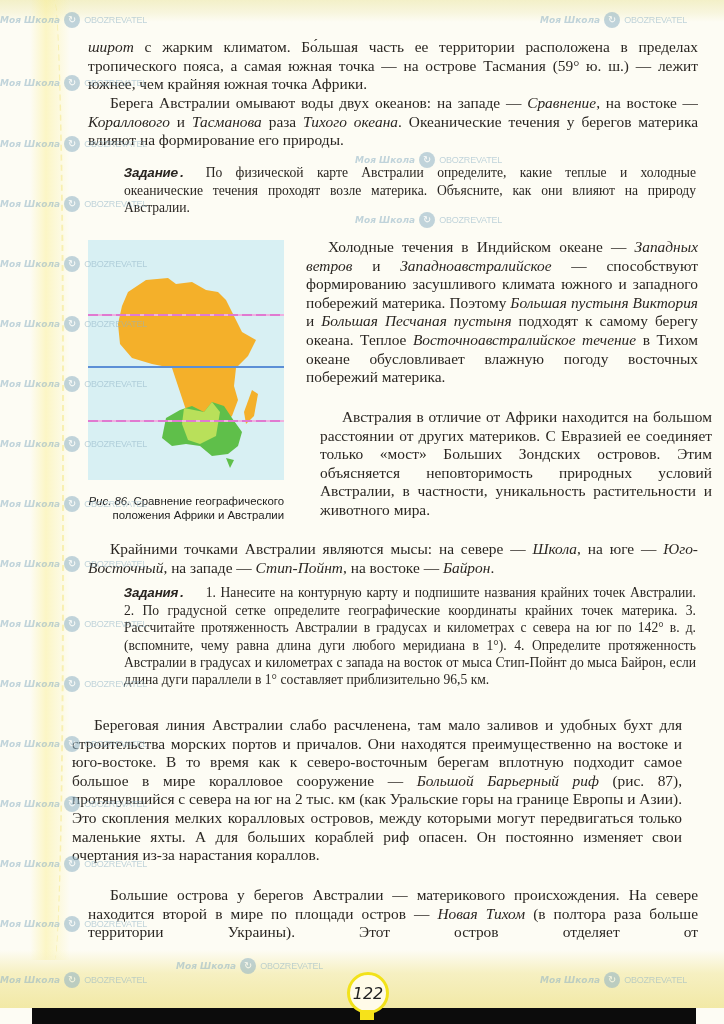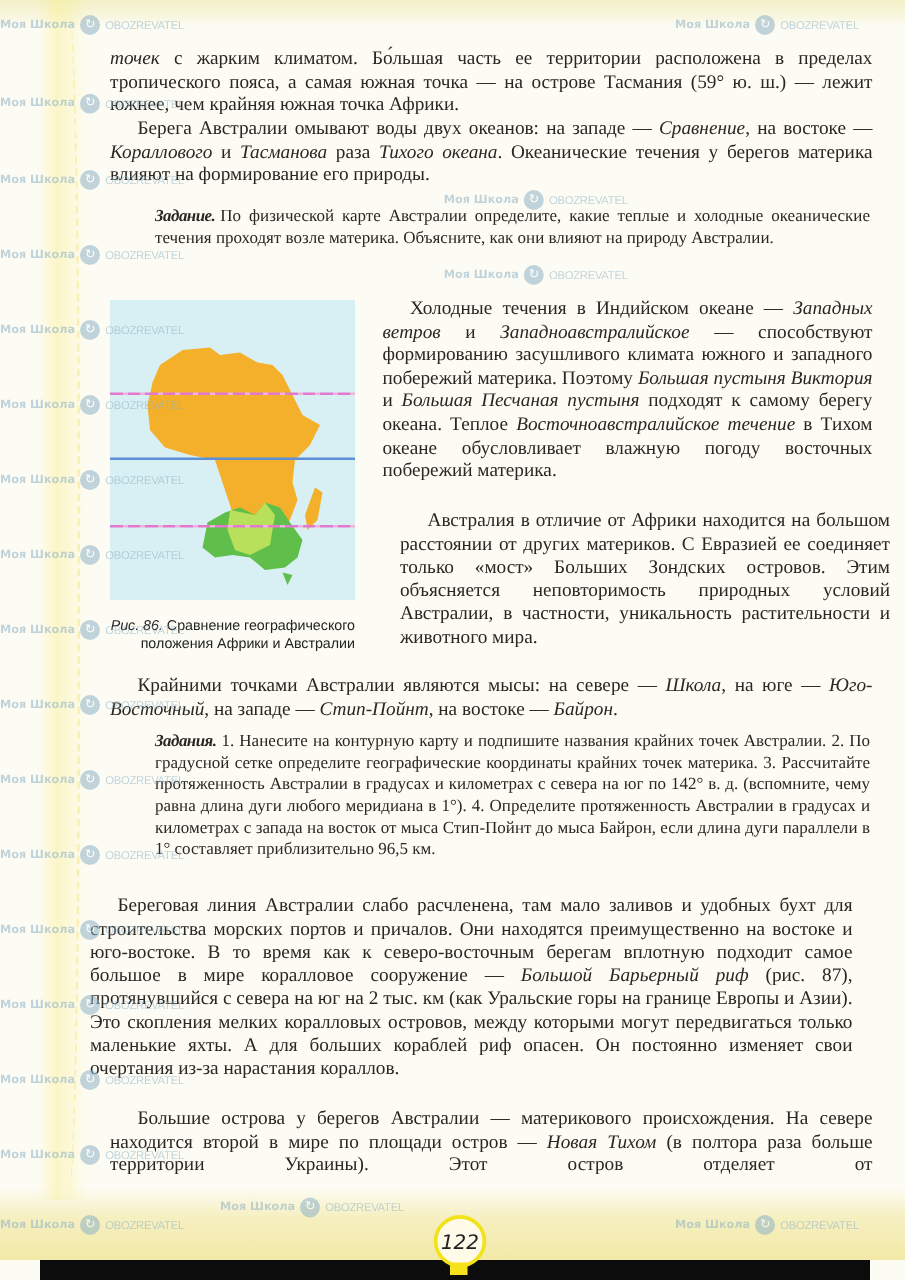--- a/index.html
+++ b/index.html
@@ -48,54 +48,54 @@
   
   .text { position: absolute; font-size: 15.4px; line-height: 18.6px; text-align: justify; }
   .text p { margin: 0; }
   .indent { text-indent: 22px; }
   .just-last { text-align-last: justify; }
   .task {
     position: absolute; font-size: 13.6px; line-height: 17.2px; text-align: justify;
     font-family: "Liberation Serif", serif;
   }
   .task-label {
-    font-family: Liberation Serif, serif; font-weight: bold; font-style: italic; font-size: 13.5px;
-    letter-spacing: -0.4px; margin-right: 4px;
+    font-family: Liberation Mono, monospace; font-weight: bold; font-style: italic; font-size: 13.5px;
+    letter-spacing: -0.4px; margin-right: 20px;
   }
   i { font-style: italic; }
 
   
   .figure {
     position: absolute; left: 88px; top: 240px; width: 196px; height: 240px;
     background: #d8f0f3; overflow: hidden;
   }
   .fig-line { position: absolute; left: 0; width: 196px; height: 2px; }
   .caption {
     position: absolute; left: 88px; top: 494px; width: 196px; text-align: right;
     font-family: "Liberation Sans", sans-serif; font-size: 11.4px; line-height: 14px; color: #222;
   }
 
   
   .wm { position: absolute; display: flex; align-items: center; gap: 4px; pointer-events: none; opacity: 0.55; }
-  .wm-school { font-family: "DejaVu Sans", sans-serif; font-size: 9px; color: #8fb3c6; font-weight: bold; }
+  .wm-school { font-family: "DejaVu Sans", sans-serif; font-style: italic; font-size: 9px; color: #8fb3c6; font-weight: bold; }
   .wm-logo {
     width: 16px; height: 16px; border-radius: 50%; background: #8fb3c6; color: #fff;
     font-size: 10px; line-height: 16px; text-align: center; font-family: "DejaVu Sans", sans-serif;
   }
   .wm-brand { font-family: Liberation Sans, sans-serif; font-size: 9px; color: #8fb3c6; letter-spacing: -0.2px; }
 </style>
 </head>
 <body>
 
 <div class="top-strip"></div>
 <div class="left-deco"></div>
 <div class="left-vine"></div>
 
 <div class="text" style="left:88px; top:38px; width:610px;">
-  <p><i>точек</i><span> с жарким климатом. Бо́льшая часть ее территории расположена в пределах тропического пояса, а самая южная точка — на острове Тасмания (59° ю. ш.) — лежит южнее, чем крайняя южная точка Африки.</span></p>
+  <p><i>широт</i><span> с жарким климатом. Бо́льшая часть ее территории расположена в пределах тропического пояса, а самая южная точка — на острове Тасмания (59° ю. ш.) — лежит южнее, чем крайняя южная точка Африки.</span></p>
 </div>
 
 <div class="text" style="left:88px; top:94px; width:610px;">
   <p class="indent"><span>Берега Австралии омывают воды двух океанов: на западе — </span><i>Сравнение</i><span>, на востоке — </span><i>Кораллового</i><span> и </span><i>Тасманова</i><span> раза </span><i>Тихого океана</i><span>. Океанические течения у берегов материка влияют на формирование его природы.</span></p>
 </div>
 
 <div class="task" style="left:124px; top:164px; width:572px;">
   <span class="task-label">Задание.</span><span>По физической карте Австралии определите, какие теплые и холодные океанические течения проходят возле материка. Объясните, как они влияют на природу Австралии.</span>
 </div>
 

